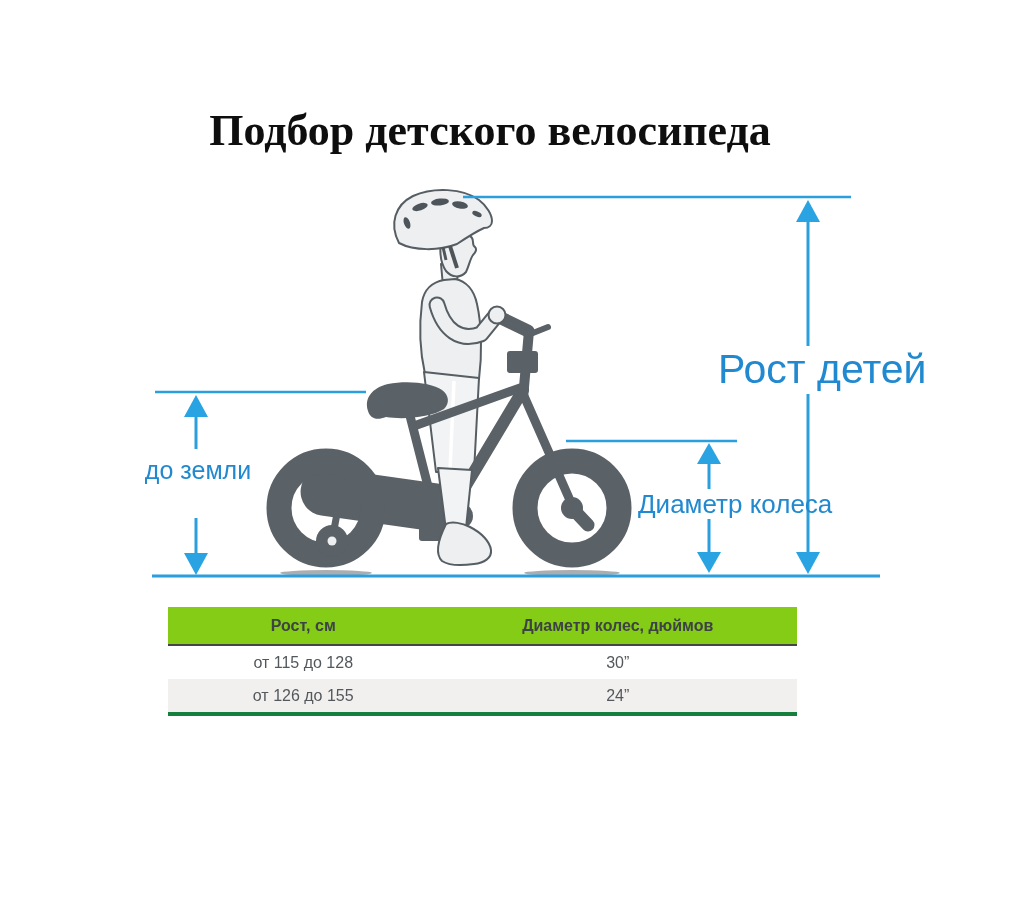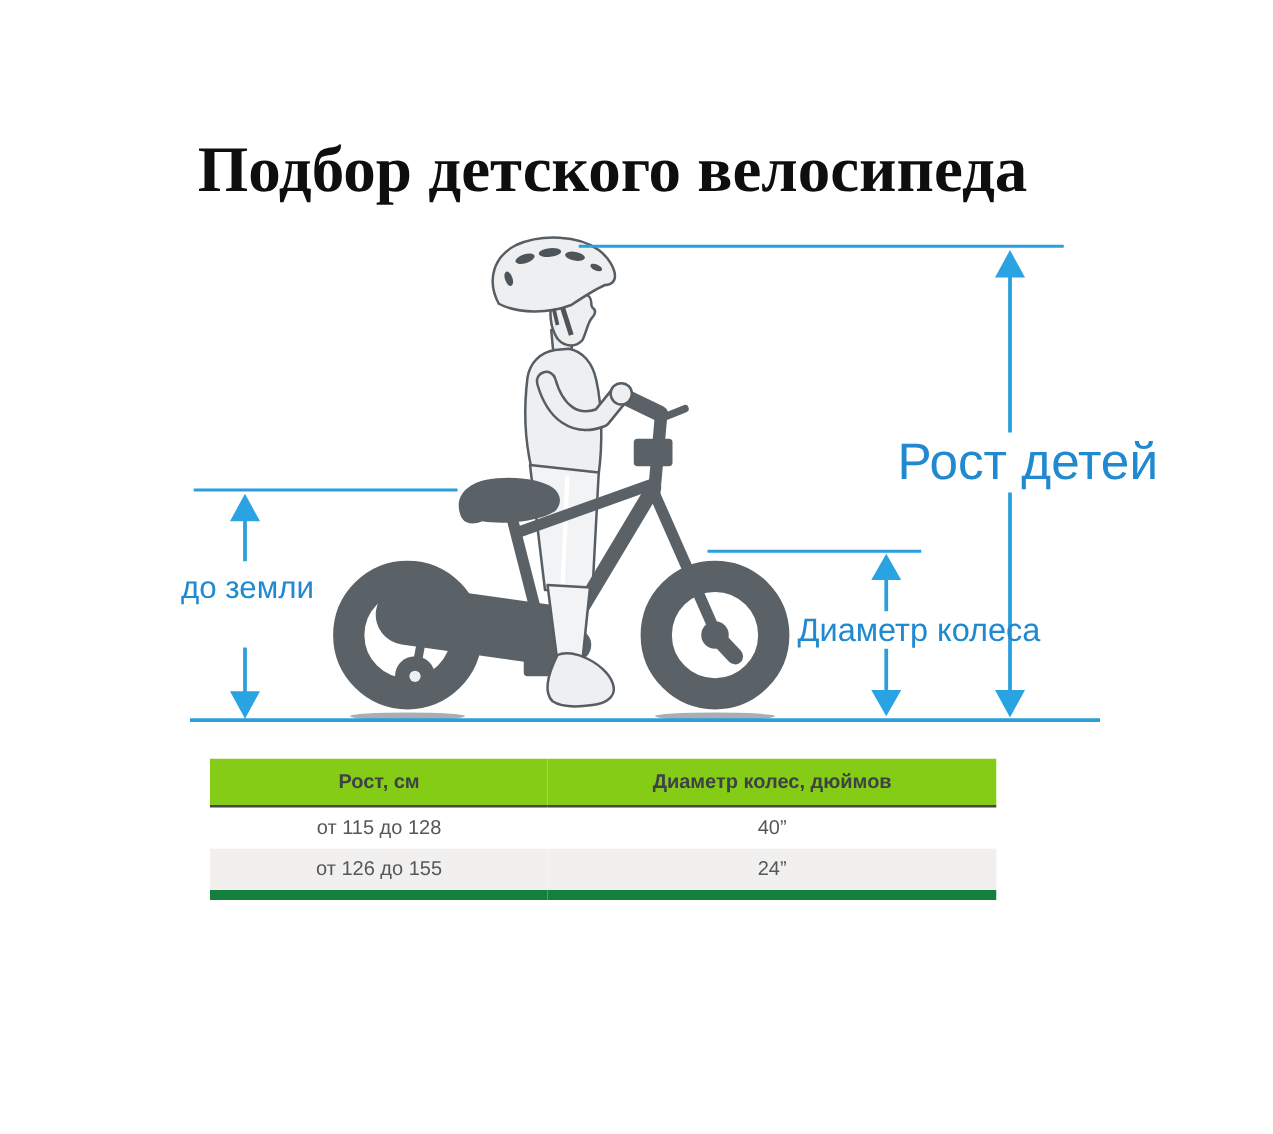--- a/index.html
+++ b/index.html
@@ -6,21 +6,21 @@
   body{
     position:relative;
     width:1018px;height:907px;
     font-family:"Liberation Sans", sans-serif;
     overflow:hidden;
   }
   .page-title{
     position:absolute;top:78px;left:0;width:980px;
     text-align:center;
     font-family:"Liberation Serif", serif;
-    font-size:52px;line-height:48px;
+    font-size:44px;line-height:48px;
     color:#0e0e0e;
     white-space:nowrap;
   }
   .diagram-svg{position:absolute;left:0;top:0;}
   .blue-label{
     position:absolute;
     color:#2089cf;
     text-align:center;
     white-space:nowrap;
   }
@@ -40,21 +40,21 @@
     color:#3d4245;
     border-bottom:2px solid #454545;
     text-align:center;
   }
   .size-table td{
     height:31px;
     text-align:center;
     color:#53585c;
   }
   .size-table tbody tr:nth-child(even) td{background:#f1f0ee;}
-  .size-table tbody tr:last-child td{border-bottom:8px solid #15803d;}
+  .size-table tbody tr:last-child td{border-bottom:4px solid #15803d;}
   .col-height{width:43%;}
   .col-diameter{width:57%;}
 </style>
 </head>
 <body>
 
 <h1 class="page-title">Подбор детского велосипеда</h1>
 
 <svg class="diagram-svg" width="1018" height="907" viewBox="0 0 1018 907">
 
@@ -171,20 +171,20 @@
   </colgroup>
   <thead>
     <tr>
       <th>Рост, см</th>
       <th>Диаметр колес, дюймов</th>
     </tr>
   </thead>
   <tbody>
     <tr>
       <td>от 115 до 128</td>
-      <td>40”</td>
+      <td>30”</td>
     </tr>
     <tr>
       <td>от 126 до 155</td>
       <td>24”</td>
     </tr>
   </tbody>
 </table>
 
 </body></html>

